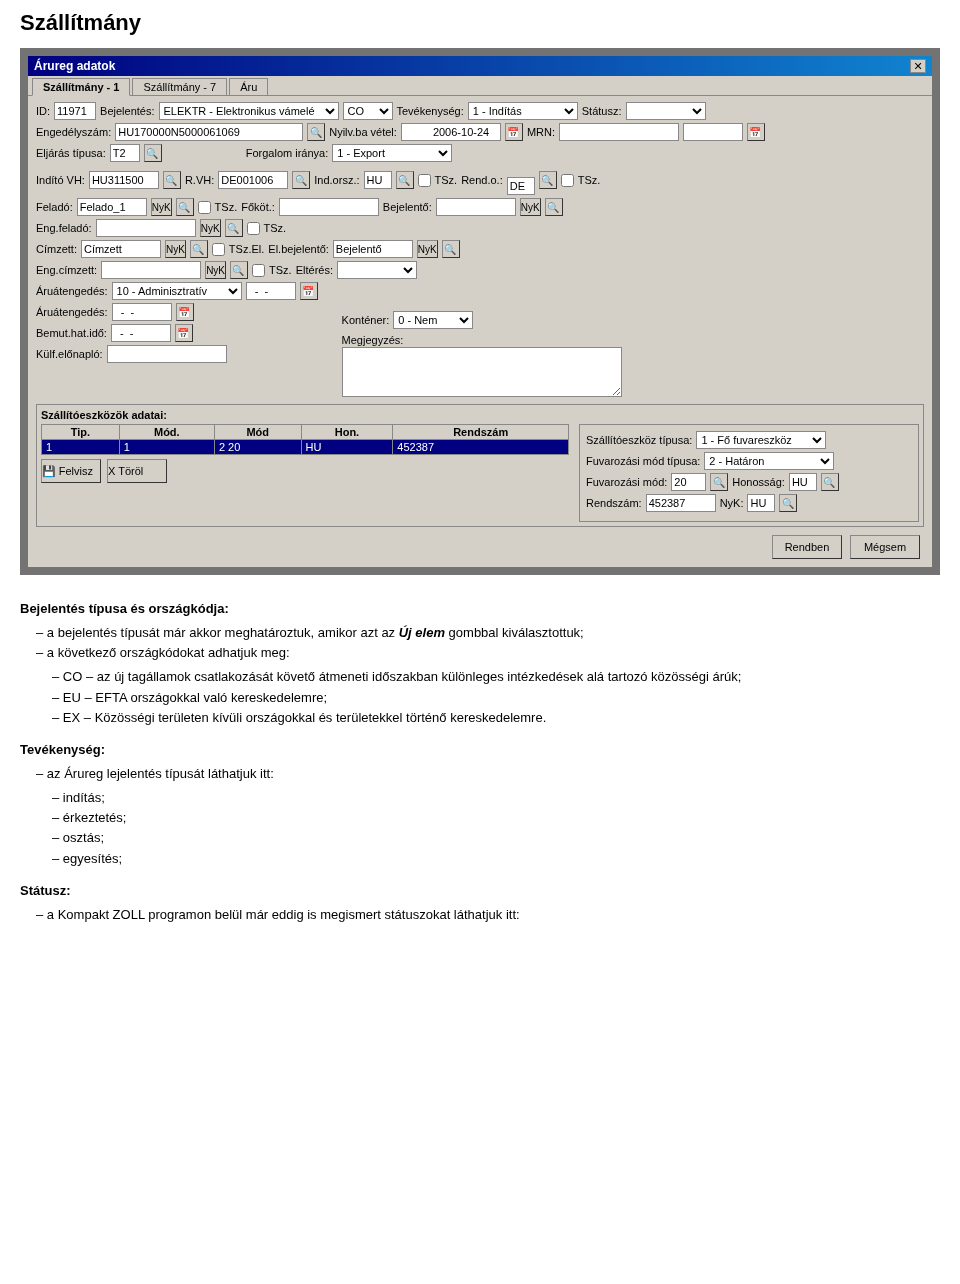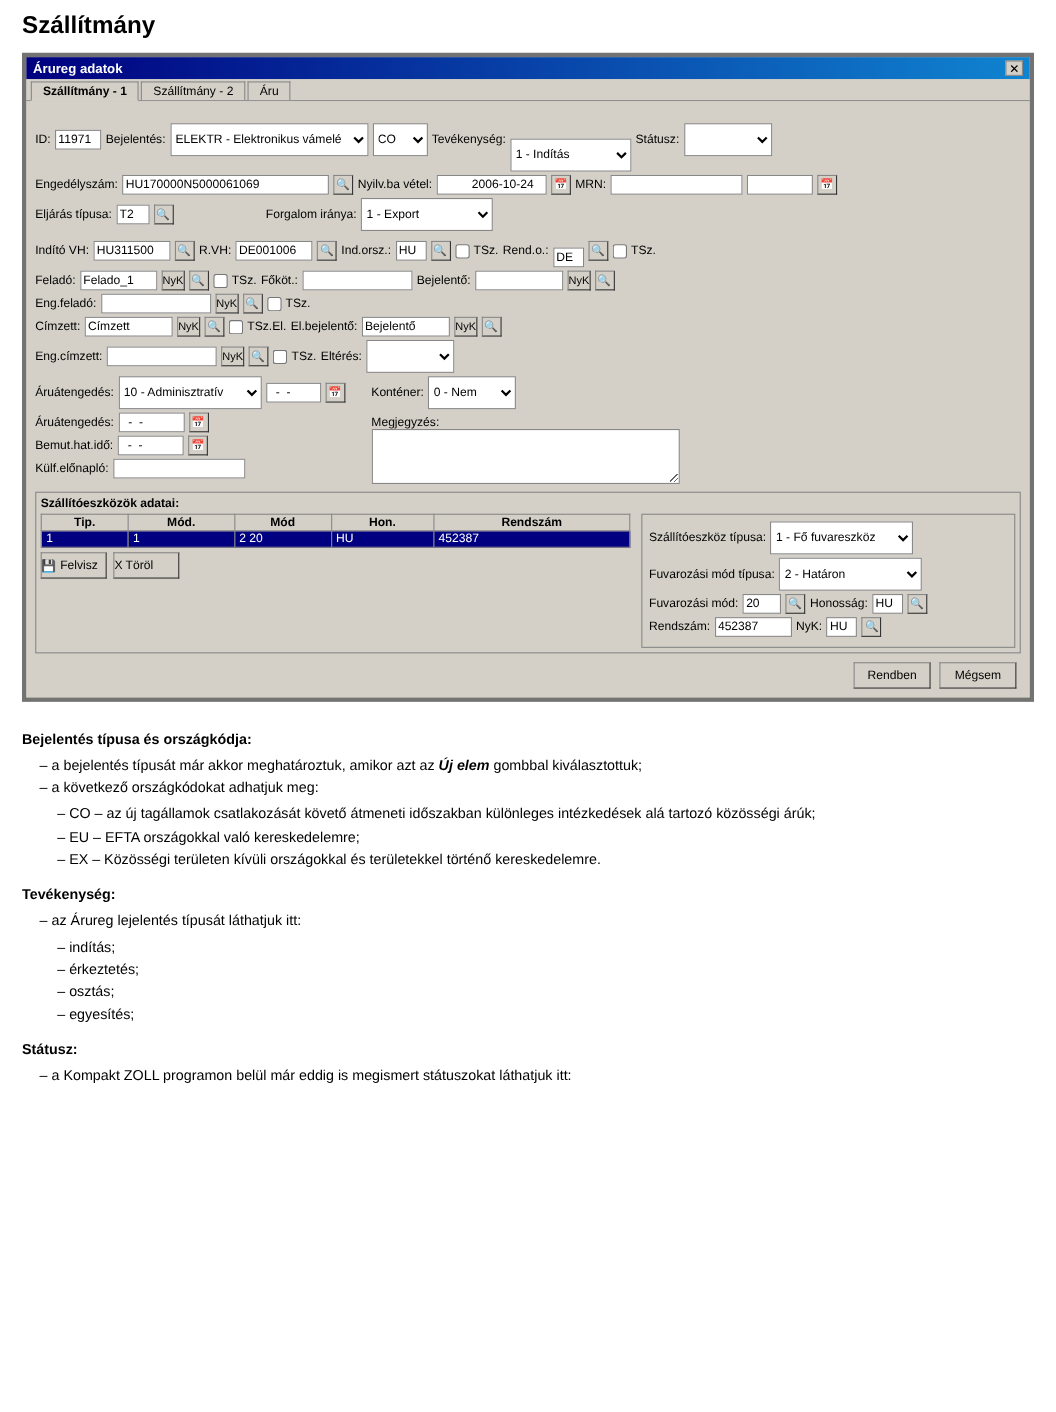--- a/index.html
+++ b/index.html
@@ -12,21 +12,21 @@
     }
 
     h1.page-title {
       font-size: 22px;
       font-weight: bold;
       margin-bottom: 12px;
     }
 
     
     .dialog-window {
-      border: 4px solid #737373;
+      border: 8px solid #737373;
       background: #d4d0c8;
       width: 920px;
       margin-bottom: 24px;
     }
 
     .dialog-titlebar {
       background: linear-gradient(to right, #000080, #1084d0);
       color: #fff;
       font-size: 12px;
       font-weight: bold;
@@ -108,21 +108,21 @@
       border: 1px outset #888;
       background: #d4d0c8;
       font-size: 10px;
       cursor: pointer;
       display: flex;
       align-items: center;
       justify-content: center;
     }
 
     select.form-select {
-      height: 30px;
+      height: 18px;
       border: 1px solid #888;
       background: #fff;
       font-size: 11px;
     }
 
     
     .section-label {
       font-size: 11px;
       font-weight: bold;
       margin-bottom: 3px;
@@ -213,38 +213,38 @@
 
 <div class="dialog-window">
 
   <div class="dialog-titlebar">
     <span class="title-text">Árureg adatok</span>
     <button class="dialog-close-btn">✕</button>
   </div>
 
   <div class="dialog-tabs">
     <div class="dialog-tab active">Szállítmány - 1</div>
-    <div class="dialog-tab">Szállítmány - 2</div>
+    <div class="dialog-tab">Szállítmány - 7</div>
     <div class="dialog-tab">Áru</div>
   </div>
 
   <div class="dialog-body">
 
     <div class="form-row">
       <span class="field-label">ID:</span>
       <input type="text" class="form-input" style="width: 42px;" value="11971">
       <span class="field-label">Bejelentés:</span>
       <select class="form-select" style="width:180px;">
         <option>ELEKTR - Elektronikus vámelé</option>
       </select>
       <select class="form-select" style="width:50px;">
         <option>CO</option>
       </select>
       <span class="field-label">Tevékenység:</span>
-      <select class="form-select" style="width:110px;margin-top:28px;">
+      <select class="form-select" style="width:110px;">
         <option>1 - Indítás</option>
       </select>
       <span class="field-label">Státusz:</span>
       <select class="form-select" style="width:80px;">
         <option></option>
       </select>
     </div>
 
     <div class="form-row">
       <span class="field-label">Engedélyszám:</span>
@@ -356,21 +356,21 @@
         <div class="form-row" style="margin-top:2px;">
           <span class="field-label">Bemut.hat.idő:</span>
           <input type="text" class="form-input" style="width: 60px;" value="  -  -  ">
           <button class="small-btn">📅</button>
         </div>
         <div class="form-row" style="margin-top:2px;">
           <span class="field-label">Külf.előnapló:</span>
           <input type="text" class="form-input" style="width: 120px;" value="">
         </div>
       </div>
-      <div style="margin-left:20px;">
+      <div style="margin-left:20px;margin-top:29px;">
         <div class="form-row">
           <span class="field-label">Konténer:</span>
           <select class="form-select" style="width:80px;">
             <option>0 - Nem</option>
           </select>
         </div>
         <div style="margin-top:2px;">
           <span class="field-label">Megjegyzés:</span>
           <br>
           <textarea style="width: 280px; height: 50px; font-size: 11px; border: 1px solid rgb(136, 136, 136); background: rgb(255, 255, 255);"></textarea>

